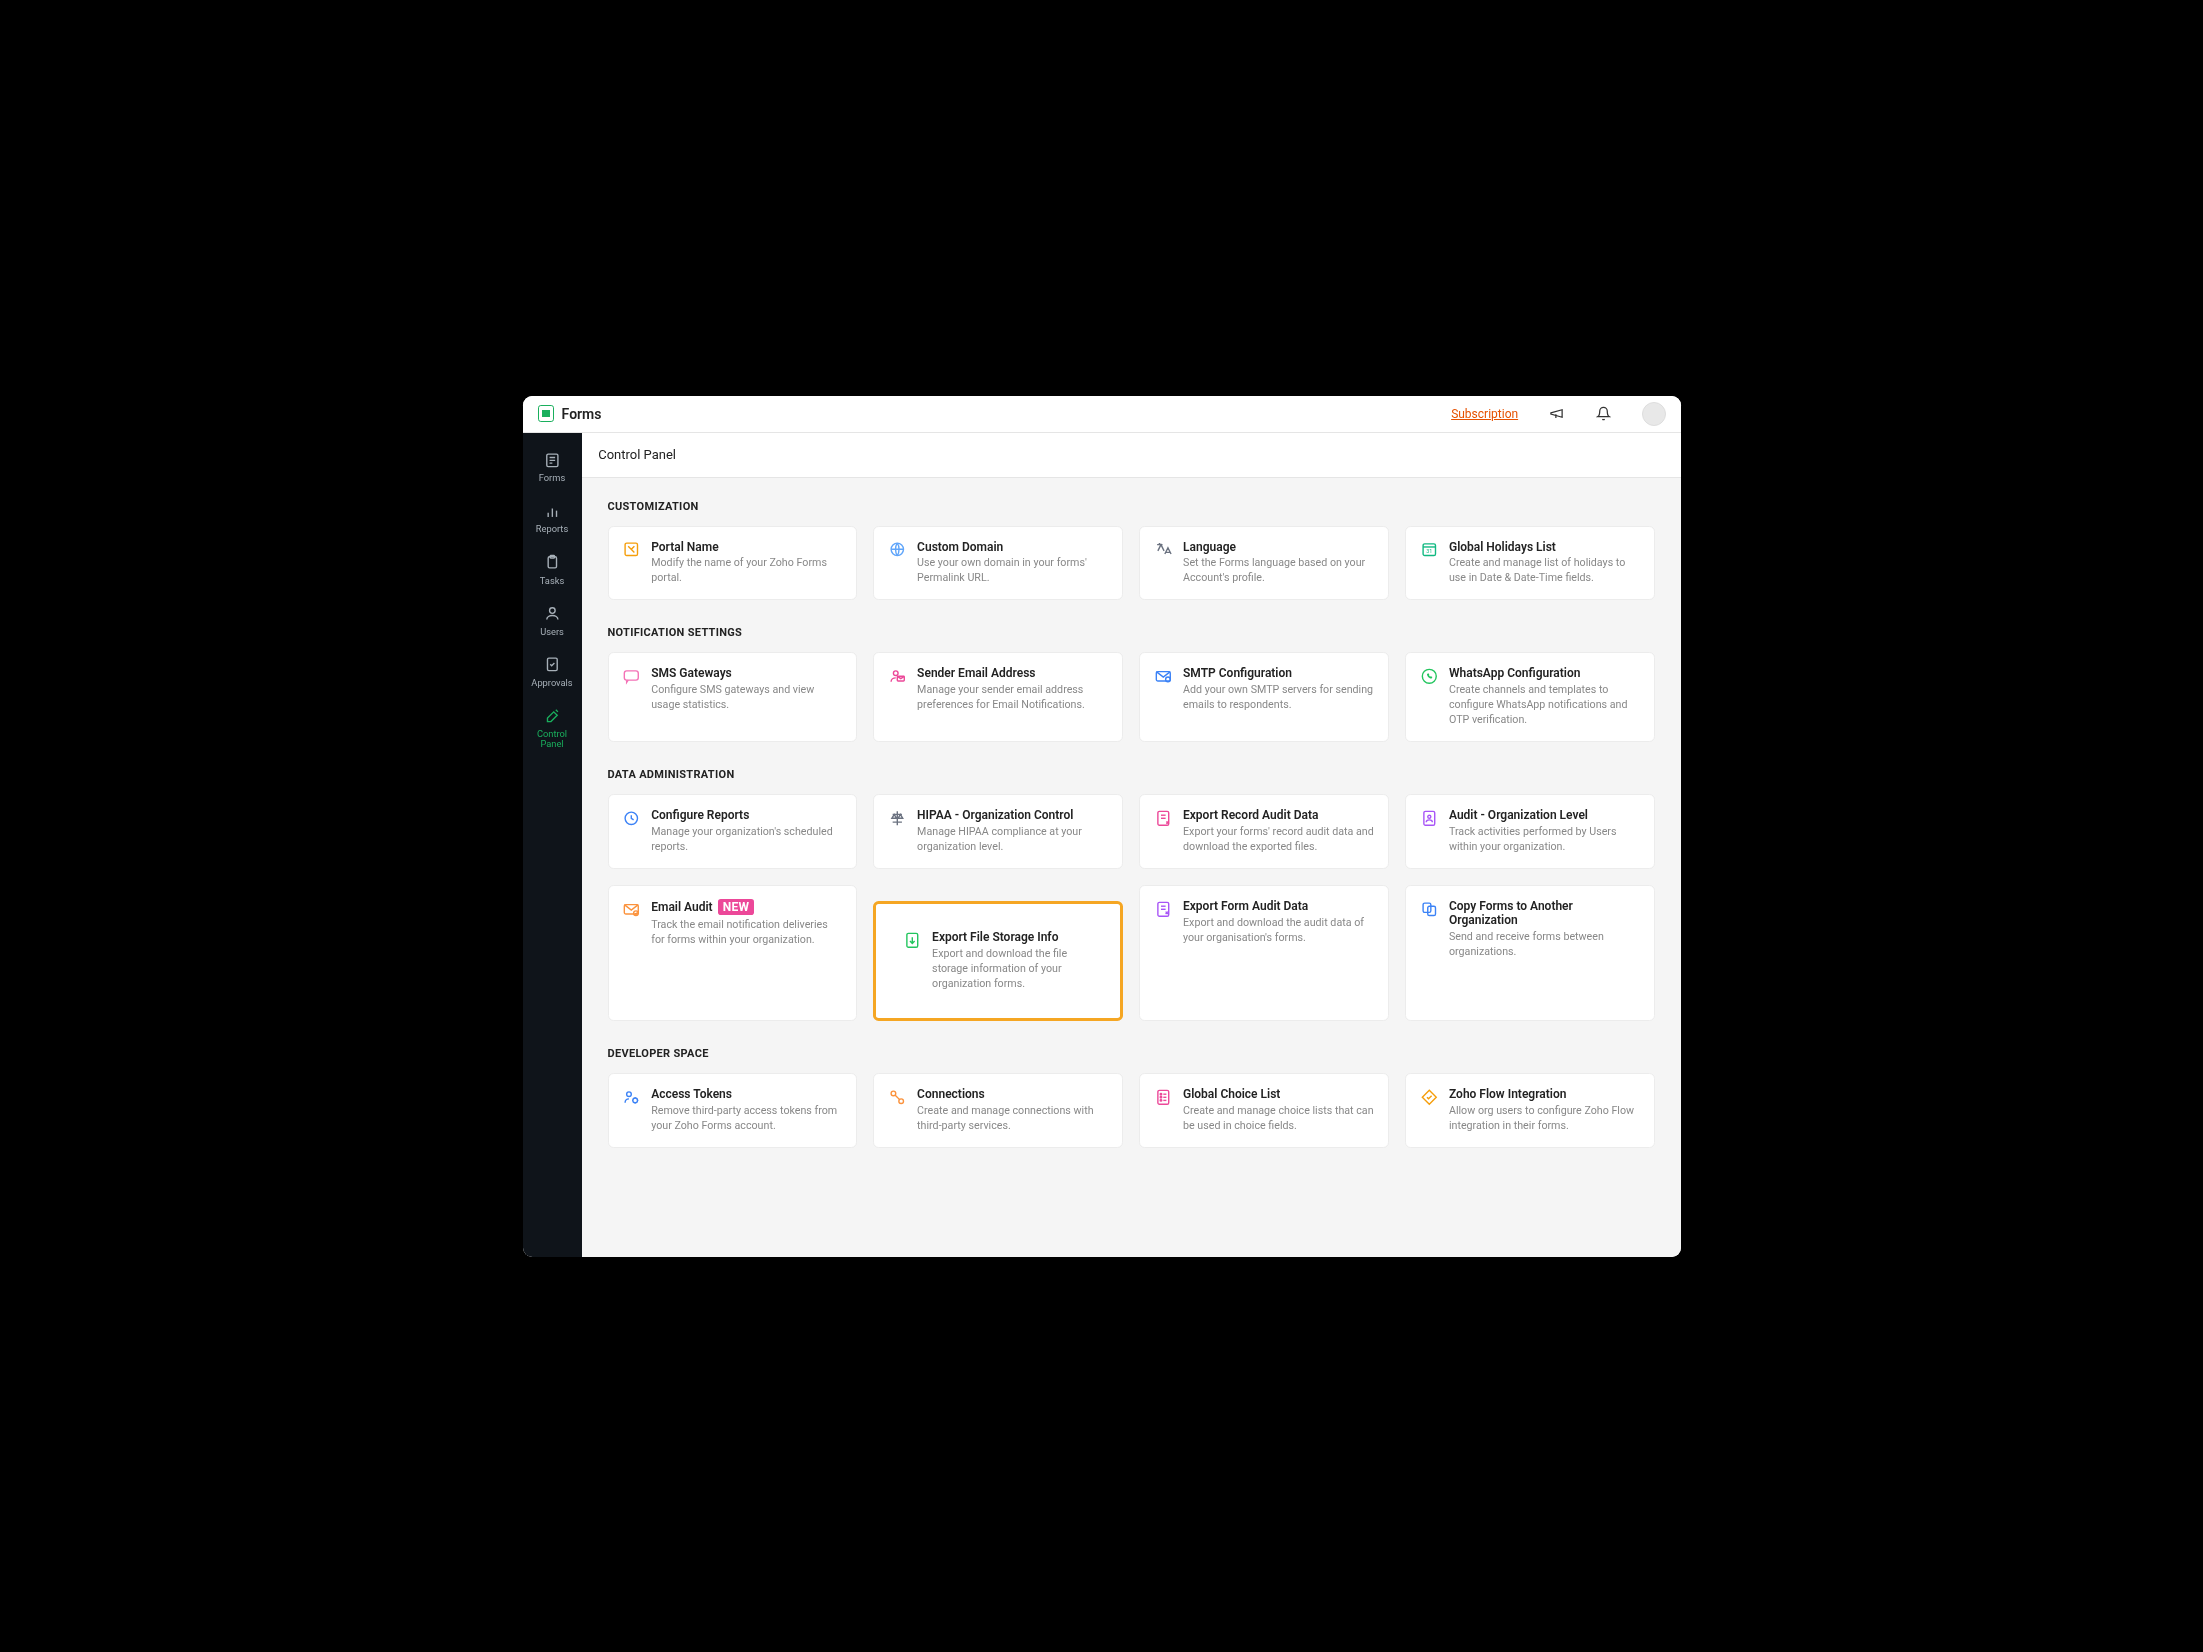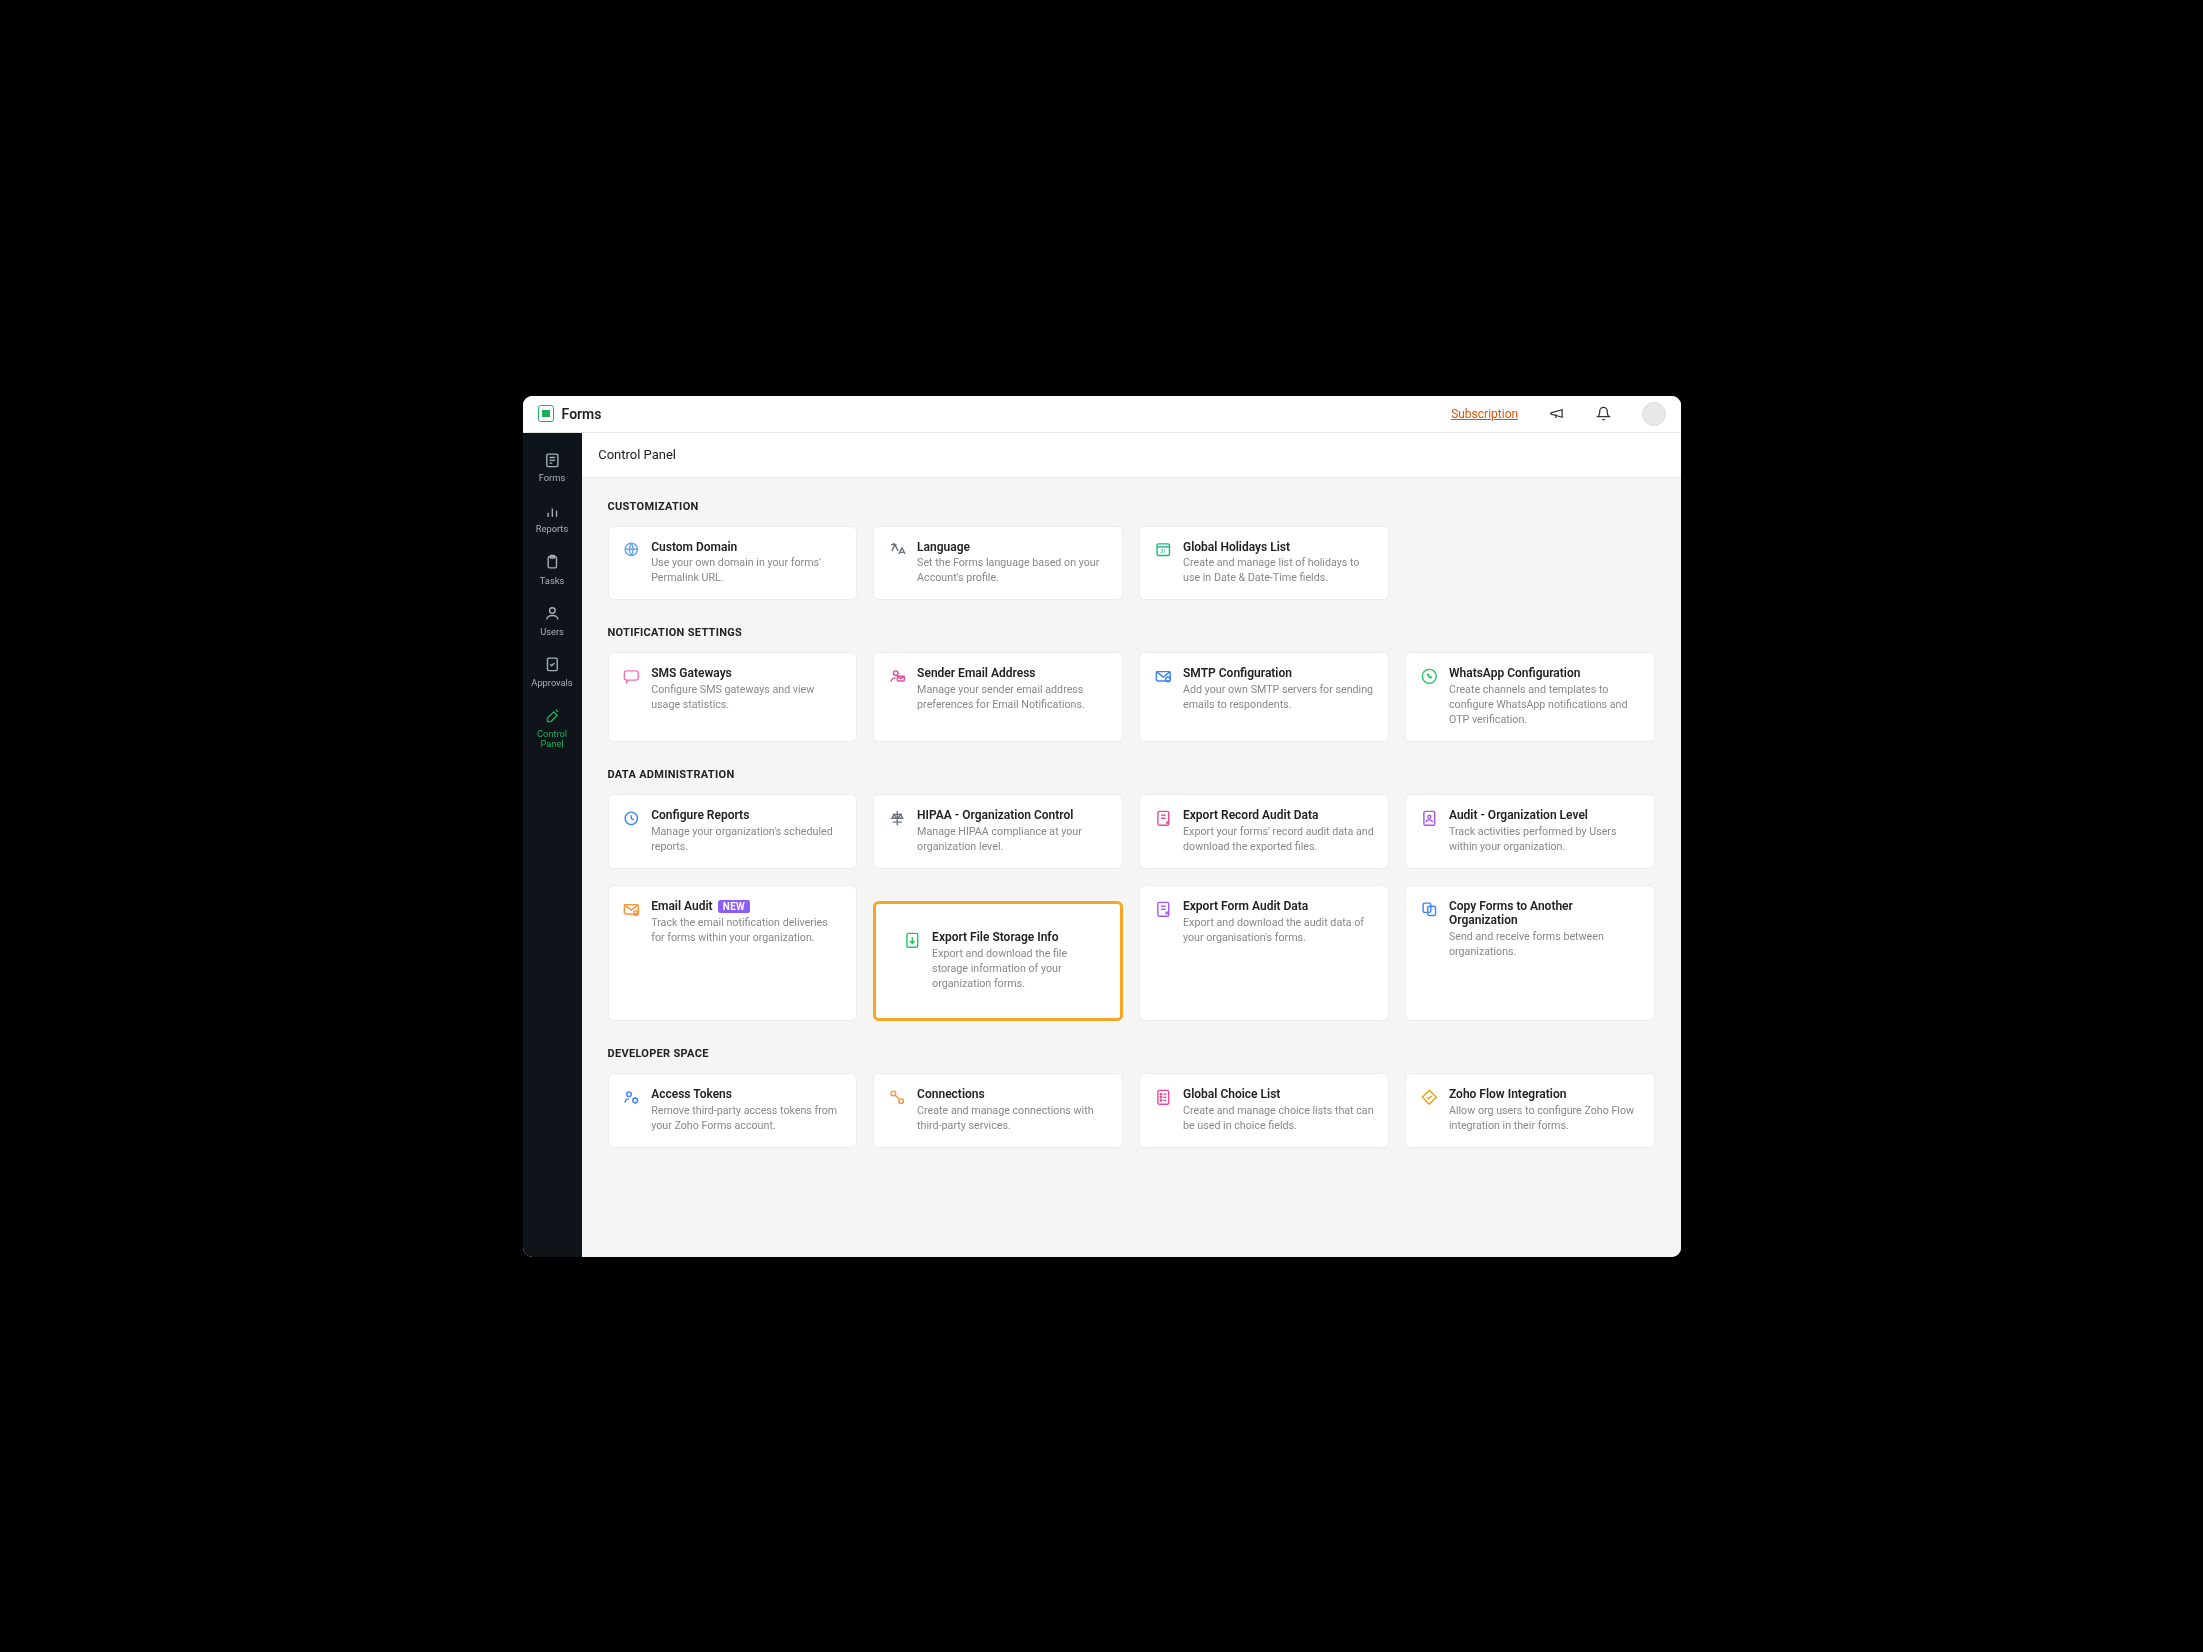--- a/index.html
+++ b/index.html
@@ -204,23 +204,23 @@
     display: flex;
     align-items: center;
     gap: 5.6px;
   }
   .card-desc {
     font-size: 10.7px;
     color: #888;
     line-height: 1.4;
   }
   .badge-new {
-    background: #8b5cf6;
+    background: #ec4899;
     color: #fff;
-    font-size: 10px;
+    font-size: 12px;
     font-weight: 700;
     padding: 0.9px 4.6px;
     border-radius: 2.8px;
     letter-spacing: 0.3px;
   }
   svg { display: block; }
 </style>
 </head>
 <body>
 
@@ -314,20 +314,34 @@
     <div class="main">
       <div class="page-title-bar">
         <div class="page-title">Control Panel</div>
       </div>
       <div class="content" id="content-root">
           <div class="section">
             <div class="section-title">CUSTOMIZATION</div>
             <div class="card-grid">
               <div class="card">
                 <div class="card-icon">
+                  <svg width="18.6" height="18.6" viewBox="0 0 24 24" fill="none" stroke="#f59e0b" stroke-width="1.8">
+                    <rect x="4" y="4" width="16" height="16" rx="2"></rect>
+                    <path d="M8 8l8 8M16 8l-4 4"></path>
+                  </svg>
+                </div>
+                <div class="card-body">
+                  <div class="card-title">
+                    <span>Portal Name</span>
+                  </div>
+                  <div class="card-desc">Modify the name of your Zoho Forms portal.</div>
+                </div>
+              </div>
+              <div class="card">
+                <div class="card-icon">
                   <svg width="18.6" height="18.6" viewBox="0 0 24 24" fill="none" stroke="#60a5fa" stroke-width="1.8">
                     <circle cx="12" cy="12" r="8"></circle>
                     <path d="M4 12h16M12 4c3 4 3 12 0 16M12 4c-3 4-3 12 0 16"></path>
                   </svg>
                 </div>
                 <div class="card-body">
                   <div class="card-title">
                     <span>Custom Domain</span>
                   </div>
                   <div class="card-desc">Use your own domain in your forms' Permalink URL.</div>

